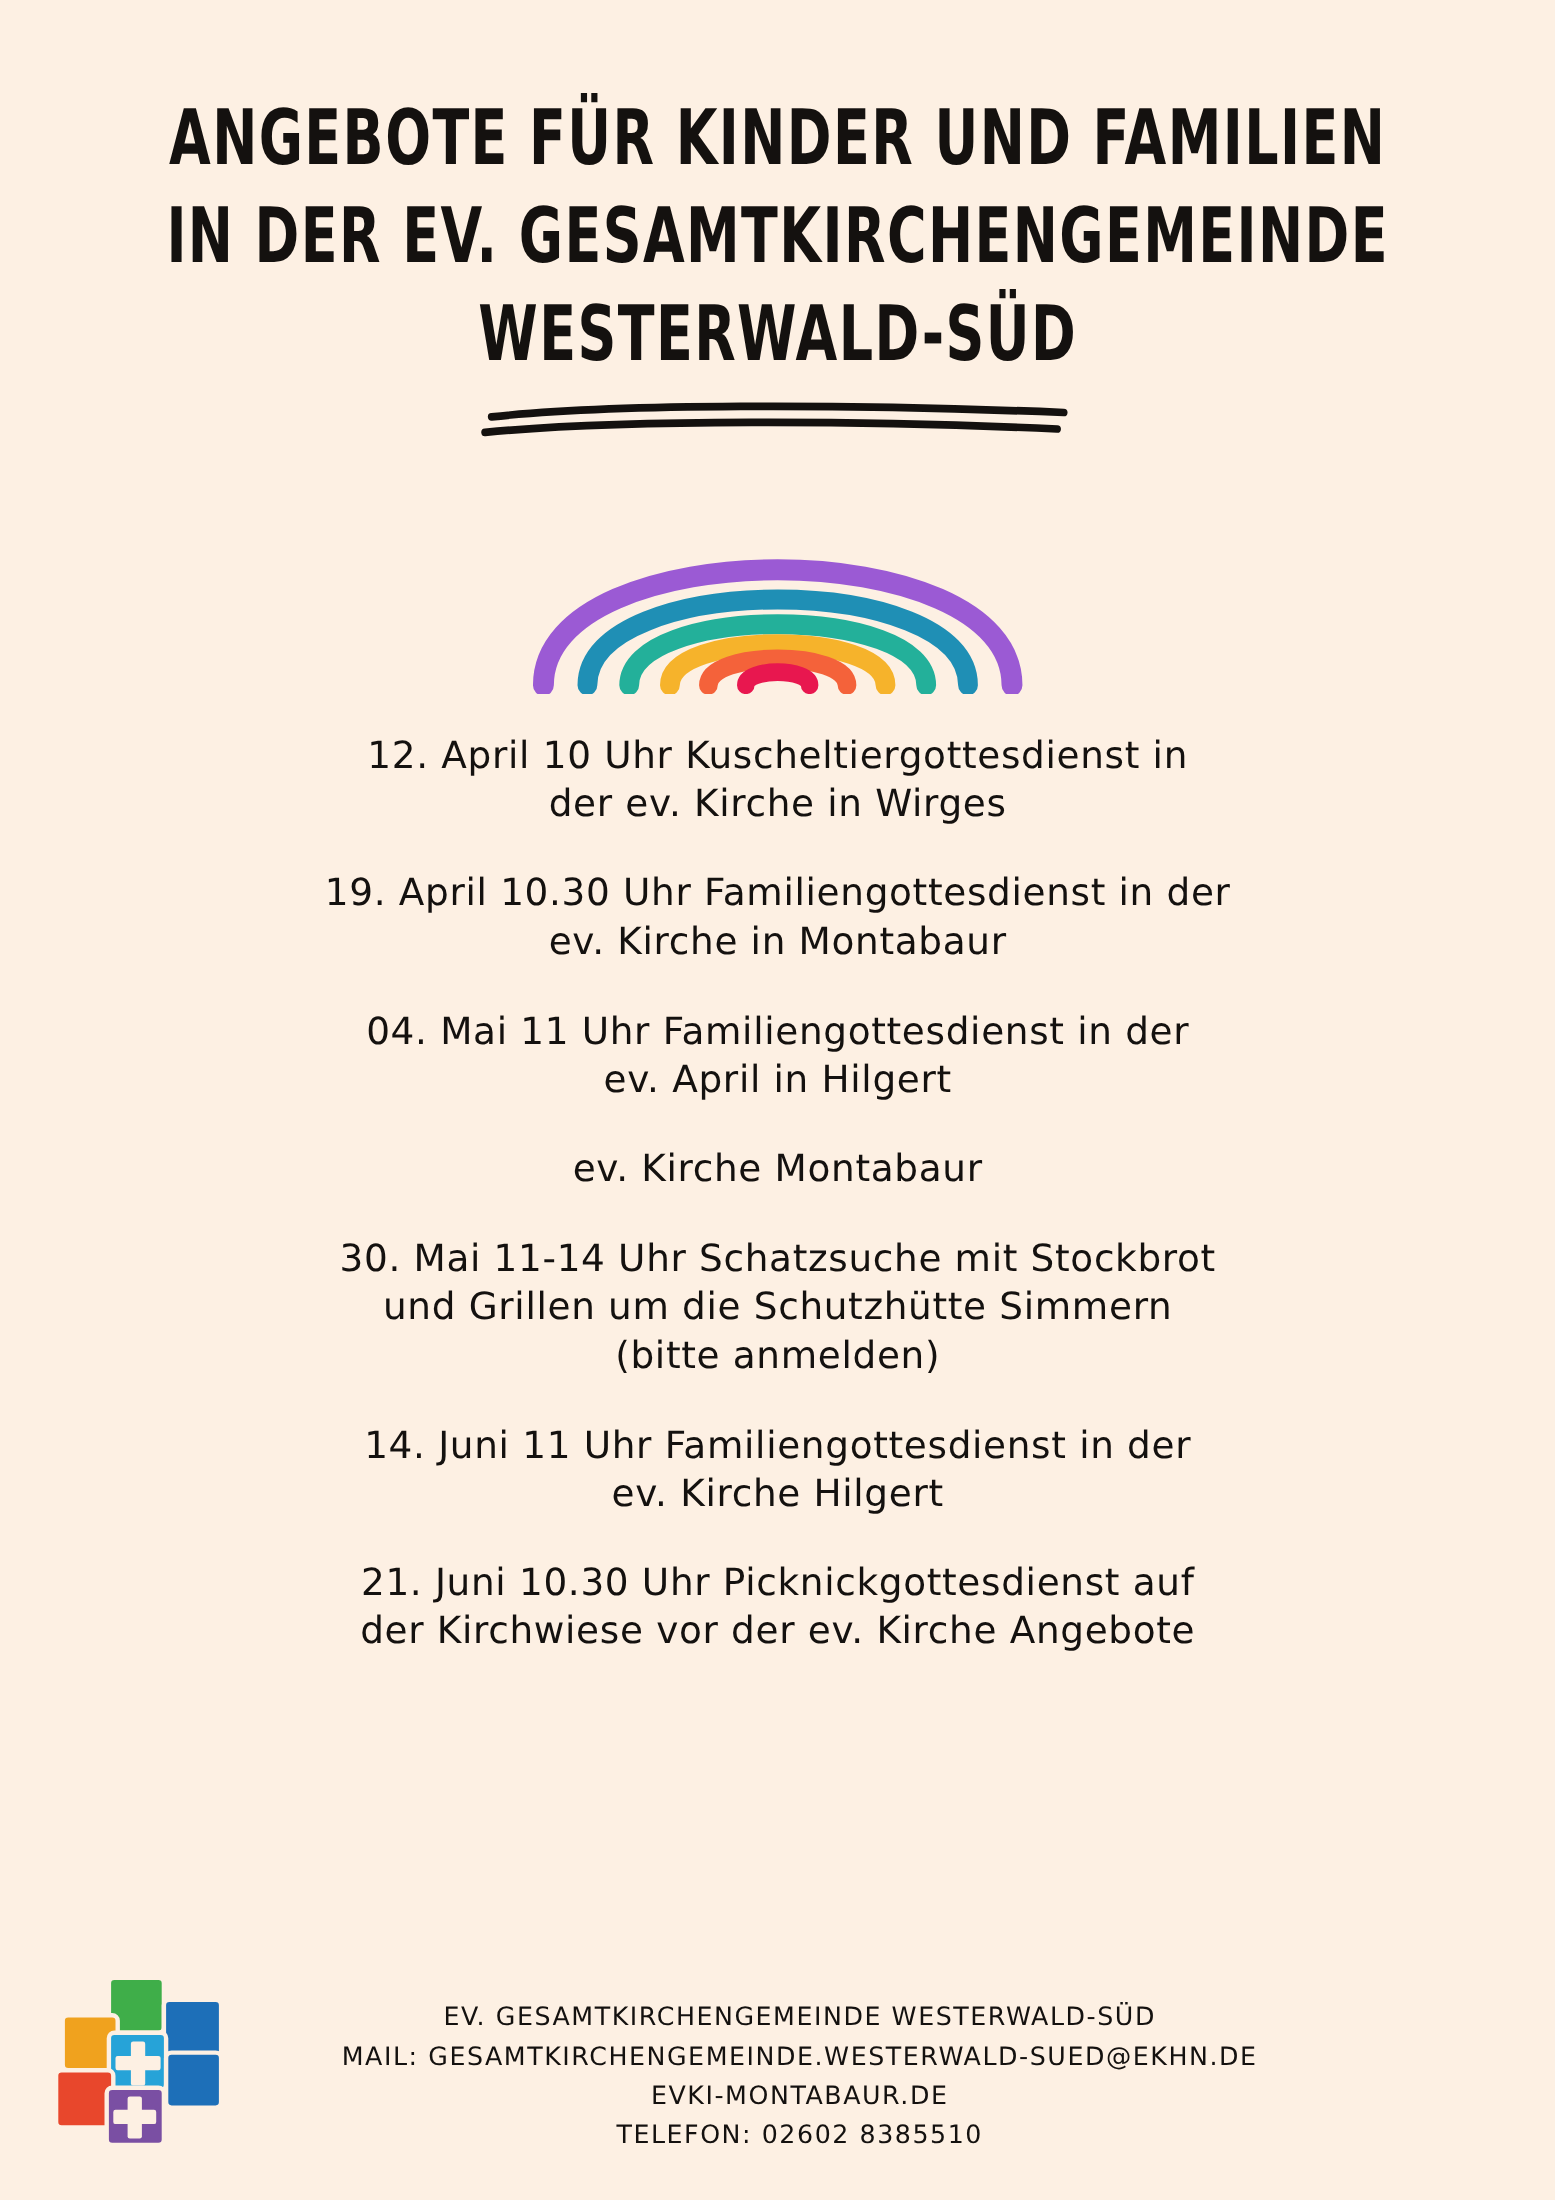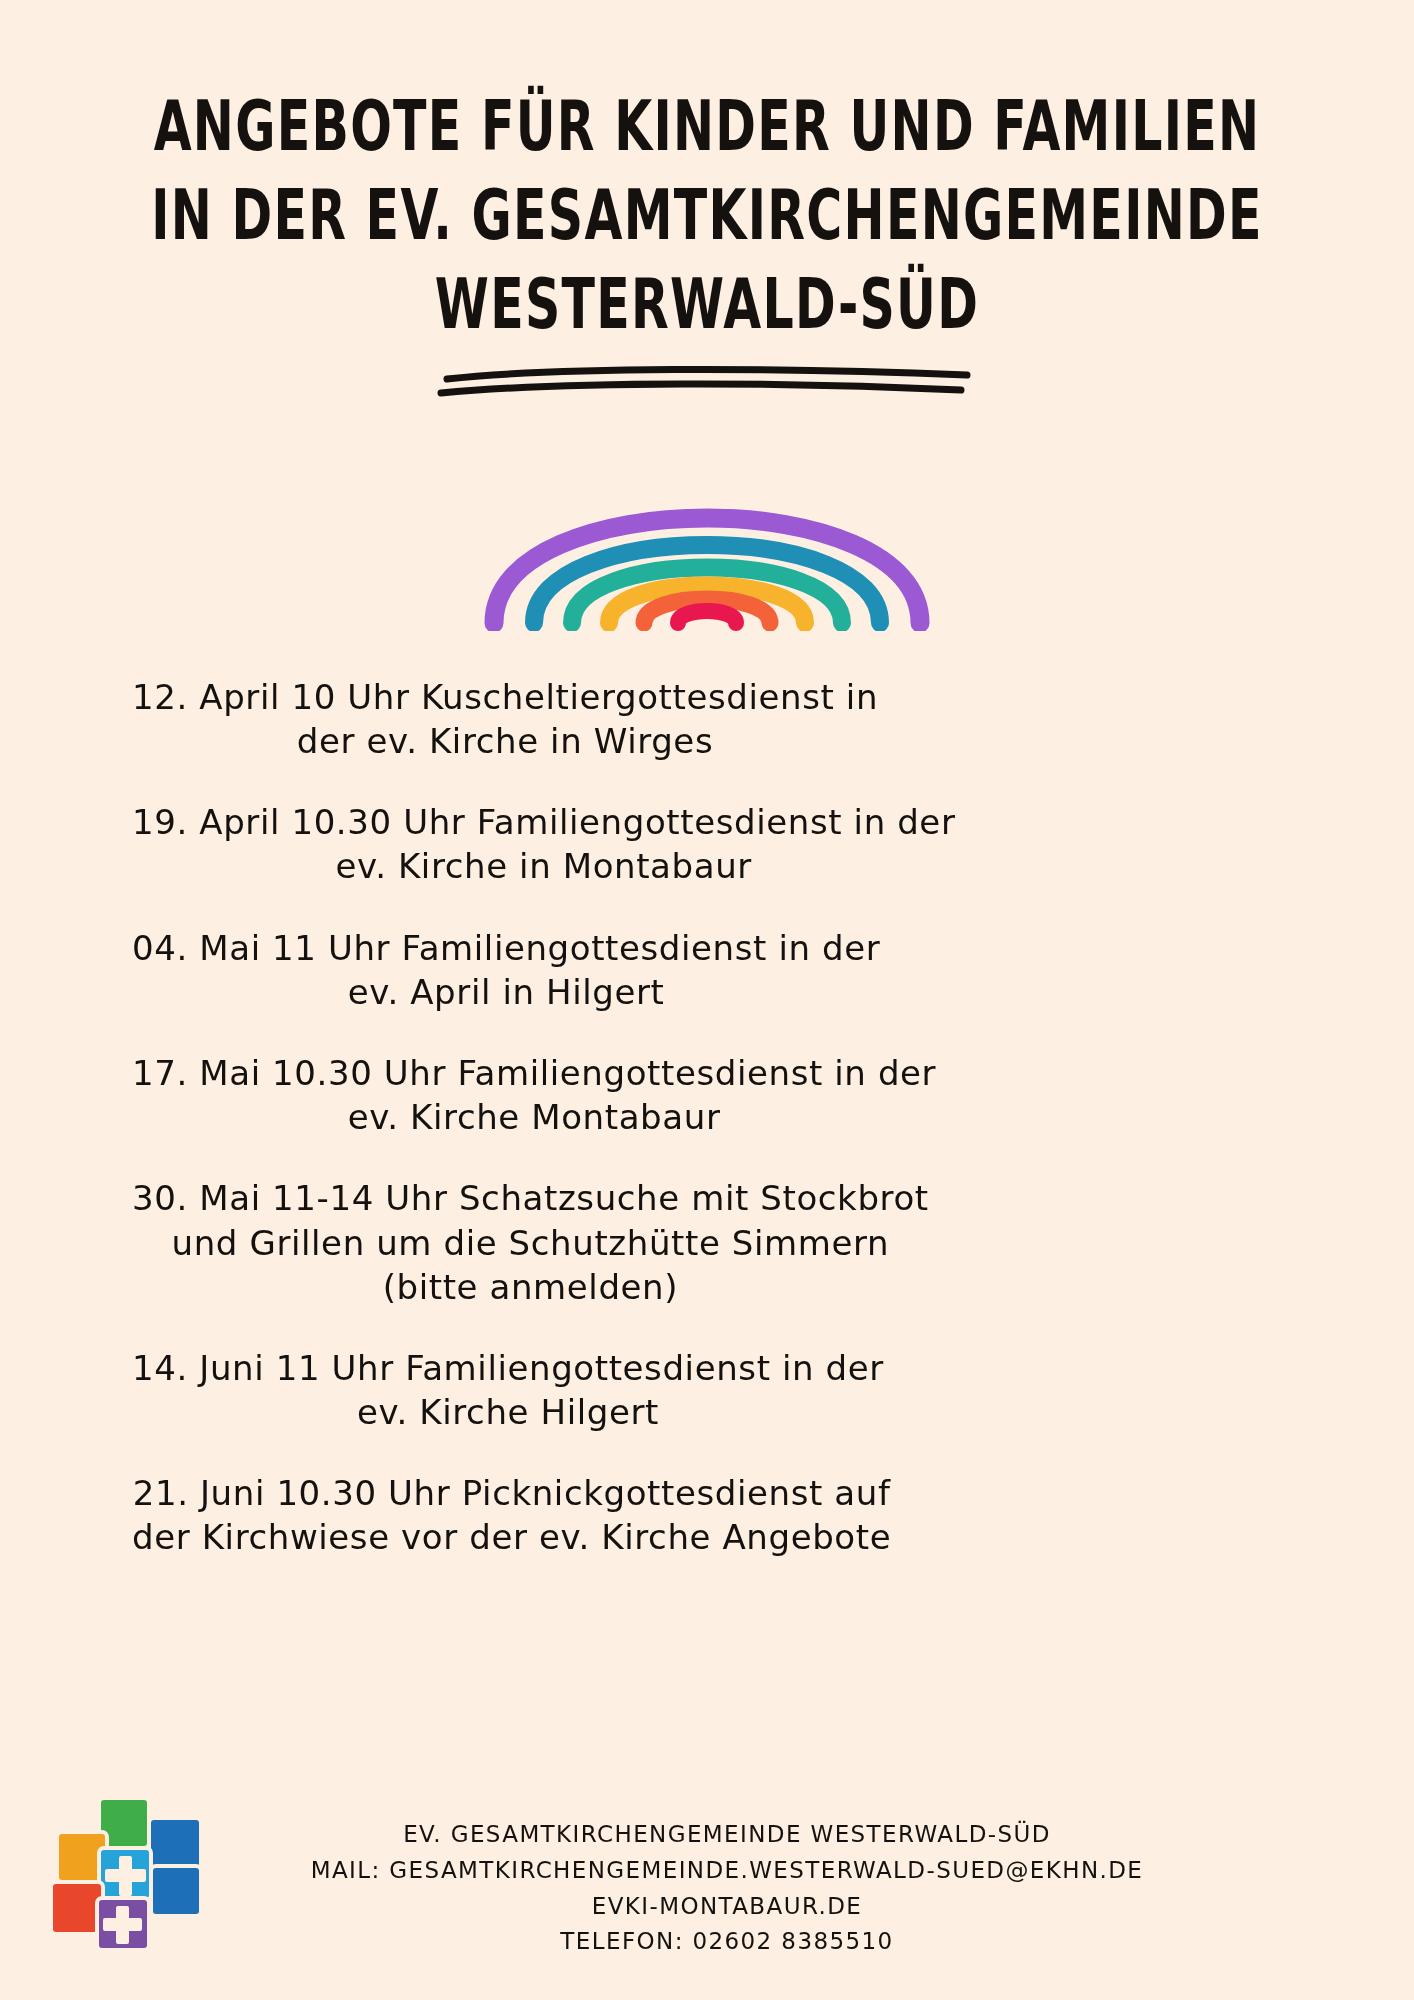--- a/index.html
+++ b/index.html
@@ -56,25 +56,25 @@
   .rainbow-wrap {
     margin-top: 26px;
     height: 210px;
     display: flex;
     align-items: flex-start;
     justify-content: center;
   }
 
   
   .events {
-    margin-top: 34px;
+    margin-top: 24px;
     width: 1150px;
     display: flex;
     flex-direction: column;
-    align-items: flex-start;
+    align-items: center;
   }
   .event {
     text-align: center;
     font-size: 34px;
     line-height: 1.30;
     letter-spacing: 0.6px;
     margin-bottom: 37px;
     max-width: 1100px;
   }
   .event:last-child { margin-bottom: 0; }
@@ -140,21 +140,20 @@
     </div>
     <div class="event">
       <div>19. April 10.30 Uhr Familiengottesdienst in der</div>
       <div>ev. Kirche in Montabaur</div>
     </div>
     <div class="event">
       <div>04. Mai 11 Uhr Familiengottesdienst in der</div>
       <div>ev. April in Hilgert</div>
     </div>
     <div class="event">
-      <div>17. Mai 10.30 Uhr Familiengottesdienst in der</div>
       <div>ev. Kirche Montabaur</div>
     </div>
     <div class="event">
       <div>30. Mai 11-14 Uhr Schatzsuche mit Stockbrot</div>
       <div>und Grillen um die Schutzhütte Simmern</div>
       <div>(bitte anmelden)</div>
     </div>
     <div class="event">
       <div>14. Juni 11 Uhr Familiengottesdienst in der</div>
       <div>ev. Kirche Hilgert</div>

